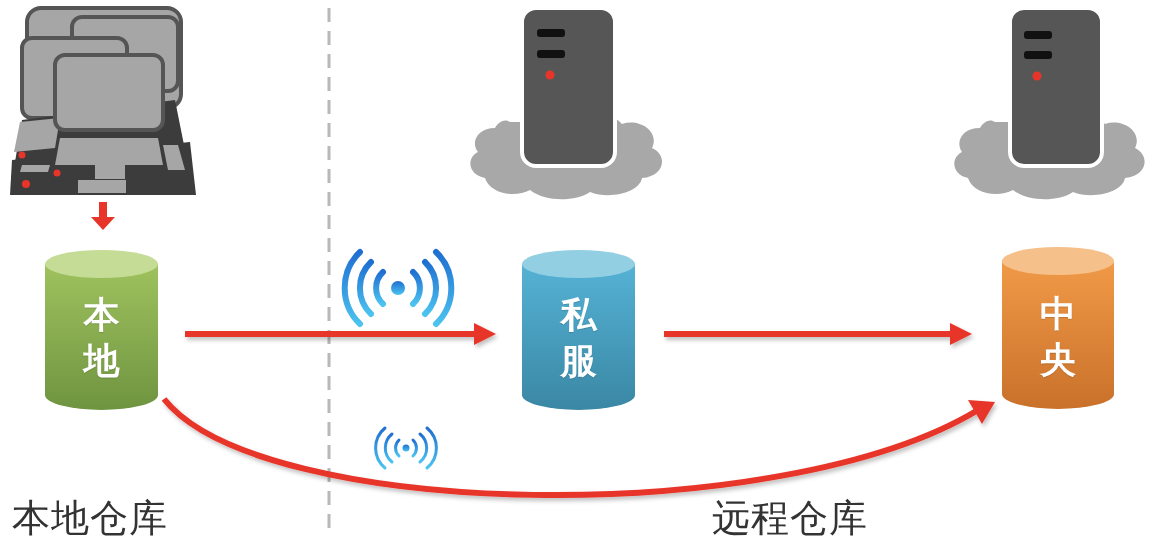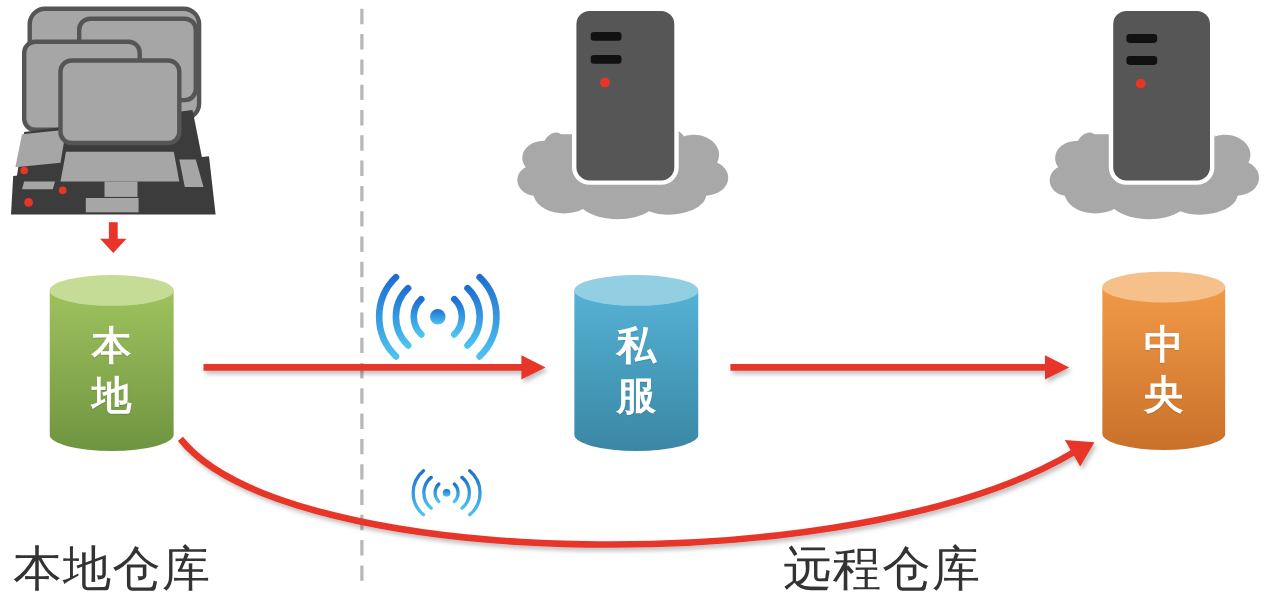--- a/index.html
+++ b/index.html
@@ -7,21 +7,21 @@
            font-family: "DejaVu Sans", "Liberation Sans", sans-serif; }
     svg.layer { position: absolute; left: 0; top: 0; }
     .cyl { position: absolute; }
     .cyl-label {
       position: absolute; left: 0; right: 0; text-align: center;
       color: #ffffff; font-size: 36px; font-weight: bold; line-height: 46px;
       font-family: "DejaVu Sans", sans-serif;
       text-shadow: 0 1px 1px rgba(0,0,0,0.15);
     }
     .section-label {
-      position: absolute; color: #333333; font-size: 44px; line-height: 44px;
+      position: absolute; color: #333333; font-size: 38px; line-height: 44px;
       font-family: "DejaVu Sans", sans-serif; letter-spacing: 1px;
     }
   </style>
 </head>
 <body>
 
 <svg class="layer" width="1158" height="543" viewBox="0 0 1158 543">
   <defs>
     <linearGradient id="wifiGrad" x1="0" y1="0" x2="0" y2="1">
       <stop offset="0" stop-color="#1f6fd1"></stop>

